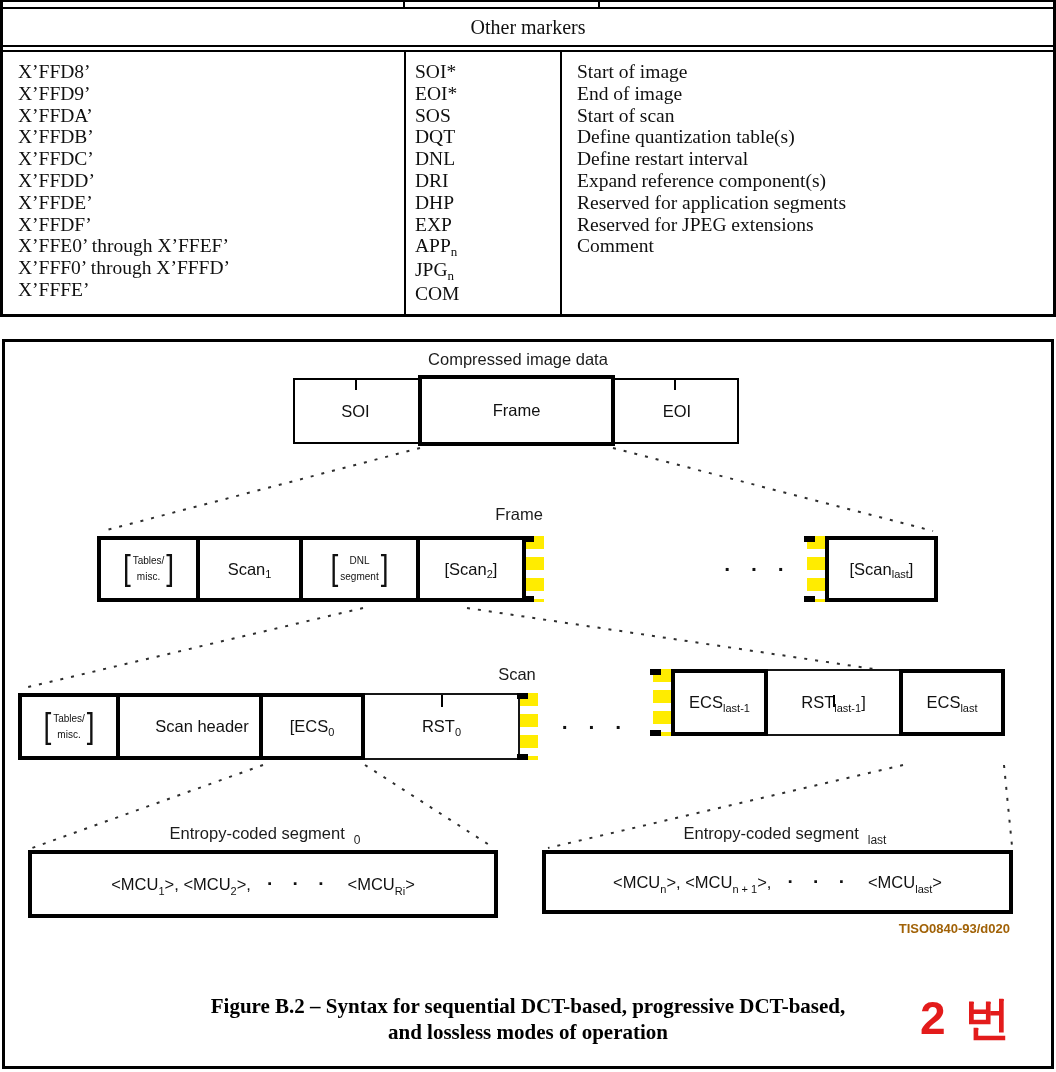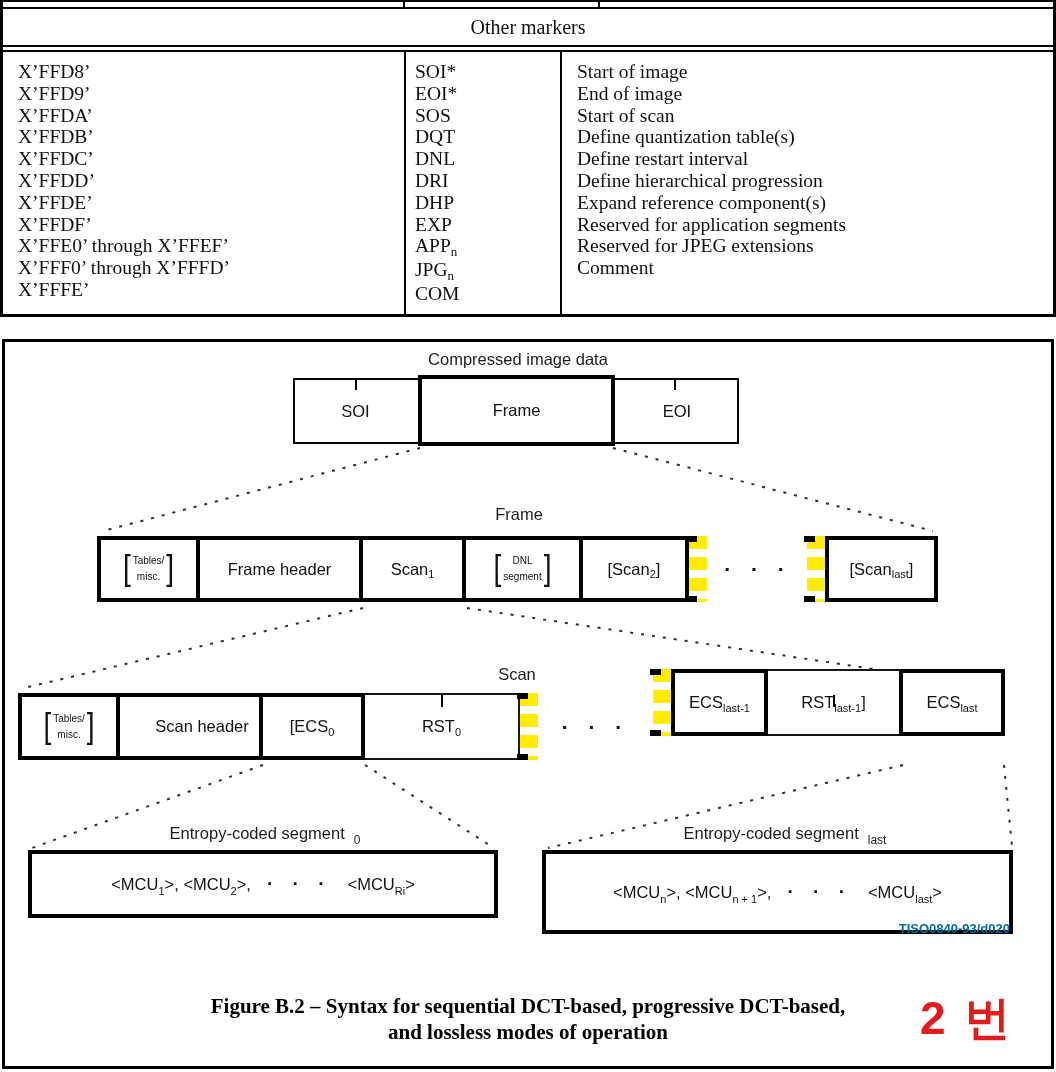--- a/index.html
+++ b/index.html
@@ -55,21 +55,21 @@
   .sb  {font-size:11px; position:relative; top:5px;}
   .lsb {font-size:12px; position:relative; top:5px; margin-left:9px;}
   .bk  {font-size:28px; font-weight:400; transform:scaleY(1.25); padding:0 2px; line-height:28px;}
   .stk {display:flex; flex-direction:column; align-items:center; line-height:16px; font-size:10px;justify-content:space-between;}
 
   .ebox {position:absolute; border:4px solid #000; display:flex; align-items:center;
          justify-content:center; gap:16px; box-sizing:border-box; font-size:16.5px; background:#fff;}
   .edots {font-weight:700; letter-spacing:7px; font-size:19px;}
   .mcu  {white-space:pre;}
 
-  .tiso {position:absolute; font-size:13px; font-weight:600; text-align:right; color:#0369a1;}
+  .tiso {position:absolute; font-size:13px; font-weight:600; text-align:right; color:#a16207;}
   .caption {position:absolute; text-align:center; font-family:"Liberation Serif", serif;
             font-weight:700; font-size:21px; line-height:26px; color:#000;}
   .rednote {position:absolute; font-size:46px; font-weight:700; color:#e31b1b; letter-spacing:3px;
             font-family:"Liberation Sans", sans-serif;}
 </style>
 </head>
 <body>
 
 <div class="page">
 
@@ -109,21 +109,20 @@
         <div><span>APP</span><span class="tsb">n</span></div>
         <div><span>JPG</span><span class="tsb">n</span></div>
         <div><span>COM</span></div>
       </div>
       <div class="tcol tcol3">
         <div>Start of image</div>
         <div>End of image</div>
         <div>Start of scan</div>
         <div>Define quantization table(s)</div>
         <div>Define restart interval</div>
-        <div>Define hierarchical progression</div>
         <div>Expand reference component(s)</div>
         <div>Reserved for application segments</div>
         <div>Reserved for JPEG extensions</div>
         <div>Comment</div>
       </div>
     </div>
   </div>
 
   <div class="dbox"></div>
 
@@ -151,21 +150,20 @@
   <div class="lbl" style="left:469px; top:505px; width:100px;">Frame</div>
   <div class="bar" style="left:97px; top:536px; height:66px;">
     <div class="bcell" style="width:103px;">
       <span class="bk">[</span>
       <span class="stk">
         <span>Tables/</span>
         <span>misc.</span>
       </span>
       <span class="bk">]</span>
     </div>
-    <div class="bcell m4" style="width:167px;">Frame header</div>
     <div class="bcell m4" style="width:107px;">
       <span>Scan</span>
         <span class="sb">1</span>
     </div>
     <div class="bcell m4" style="width:121px;">
       <span class="bk">[</span>
       <span class="stk">
         <span>DNL</span>
         <span>segment</span>
       </span>
@@ -234,21 +232,21 @@
   </div>
   <div class="ebox" style="left:28px; top:850px; width:470px; height:68px;">
     <span class="mcu"><span>&lt;MCU</span><span class="sb">1</span><span>&gt;, &lt;MCU</span><span class="sb">2</span><span>&gt;,</span></span>
     <span class="edots">· · ·</span>
     <span class="mcu"><span>&lt;MCU</span><span class="sb">Ri</span><span>&gt;</span></span>
   </div>
 
   <div class="lbl" style="left:645px; top:824px; width:280px;">
     <span>Entropy-coded segment</span><span class="lsb">last</span>
   </div>
-  <div class="ebox" style="left:542px; top:850px; width:471px; height:84px;">
+  <div class="ebox" style="left:542px; top:850px; width:471px; height:64px;">
     <span class="mcu"><span>&lt;MCU</span><span class="sb">n</span><span>&gt;, &lt;MCU</span><span class="sb">n + 1</span><span>&gt;,</span></span>
     <span class="edots">· · ·</span>
     <span class="mcu"><span>&lt;MCU</span><span class="sb">last</span><span>&gt;</span></span>
   </div>
 
   <div class="tiso" style="left:850px; top:921px; width:160px;">TISO0840-93/d020</div>
 
   <div class="caption" style="left:18px; top:993px; width:1020px;">
     <div>Figure B.2 – Syntax for sequential DCT-based, progressive DCT-based,</div>
     <div>and lossless modes of operation</div>

